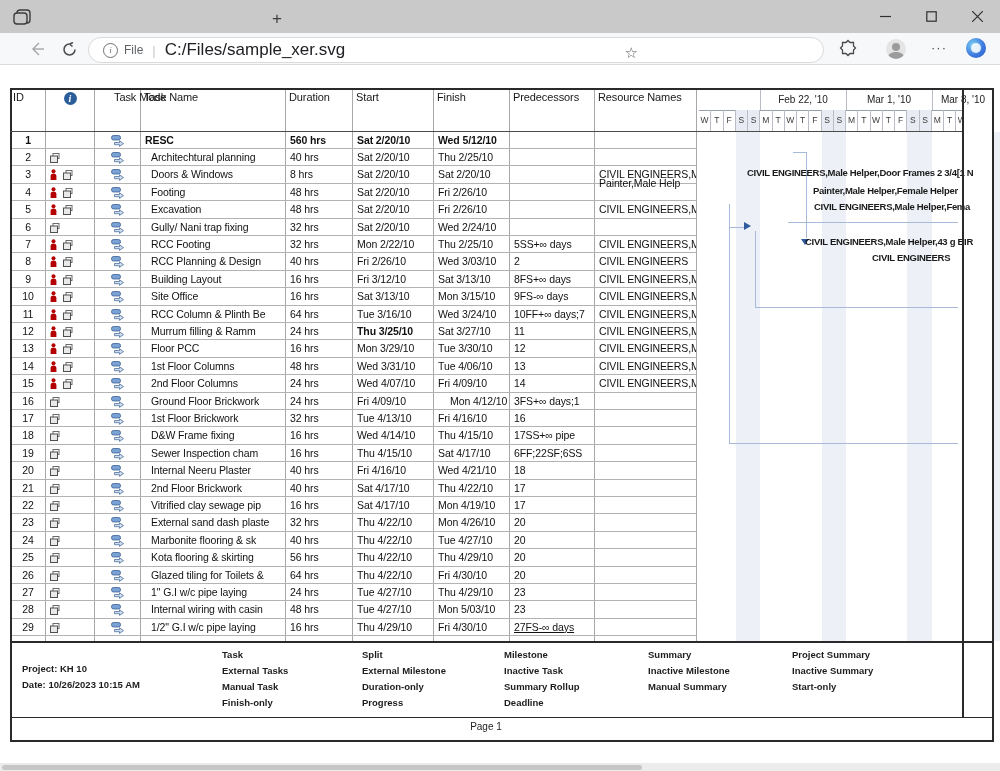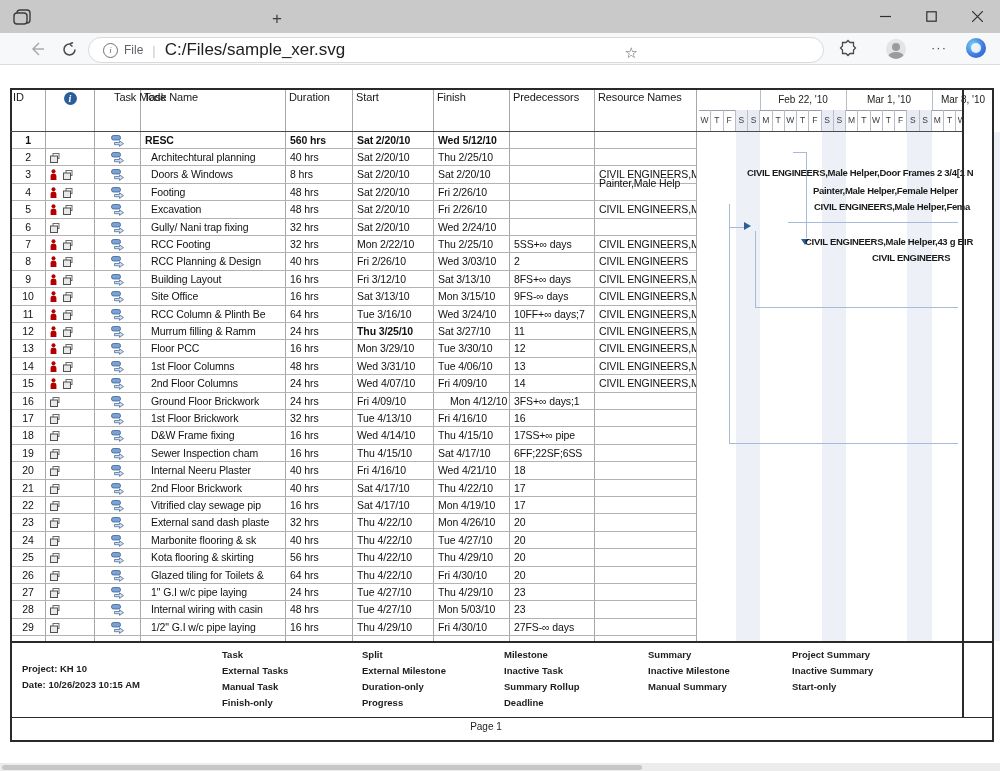--- a/index.html
+++ b/index.html
@@ -658,21 +658,21 @@
             <rect x="0.5" y="3" width="7" height="6.5" fill="#e9e9e9" stroke="#4f4f4f"></rect>
           </svg></div>
         <div class="abs" style="left: 111px; top: 556.7px; width: 13.5px; height: 12px;"><svg width="13.5" height="12" viewBox="0 0 13.5 12">
             <rect x="0.5" y="0.5" width="9" height="4.5" rx="2" fill="#7ba2d6" stroke="#39608f" stroke-width="0.8"></rect>
             <path d="M3.5 7.5 h5 V5.8 l4 2.8 -4 2.8 V9.7 h-5 z" fill="#cfdded" stroke="#39608f" stroke-width="0.7"></path>
           </svg></div>
         <div class="cell" style="left: 151px; top: 553.7px; width: 134px; height: 17.4px; line-height: 17.4px;">1/2" G.I w/c pipe laying</div>
         <div class="cell" style="left: 290px; top: 553.7px; width: 62px; height: 17.4px; line-height: 17.4px;">16 hrs</div>
         <div class="cell" style="left: 357px; top: 553.7px; width: 76px; height: 17.4px; line-height: 17.4px;">Thu 4/29/10</div>
         <div class="cell" style="left: 438px; top: 553.7px; width: 71px; height: 17.4px; line-height: 17.4px;">Fri 4/30/10</div>
-        <div class="cell" style="left: 514px; top: 553.7px; width: 80px; height: 17.4px; line-height: 17.4px;">27FS-∞ days</div>
+        <div class="cell" style="left: 514px; top: 553.7px; width: 80px; height: 17.4px; line-height: 17.4px; text-decoration: underline;">27FS-∞ days</div>
         <div class="cell" style="left: 599px; top: 553.7px; width: 97px; height: 17.4px; line-height: 17.4px;"></div>
         <div class="weeklabel abs" style="left: 758px; top: 29px; width: 90px; text-align: center;">Feb 22, '10</div>
         <div class="weeklabel abs" style="left: 844px; top: 29px; width: 90px; text-align: center;">Mar 1, '10</div>
         <div class="weeklabel abs" style="left: 918px; top: 29px; width: 90px; text-align: center;">Mar 8, '10</div>
         <div class="abs" style="left: 760.25px; top: 23px; width: 1px; height: 22px; background: rgb(185, 189, 198);"></div>
         <div class="abs" style="left: 846px; top: 23px; width: 1px; height: 22px; background: rgb(185, 189, 198);"></div>
         <div class="abs" style="left: 931.75px; top: 23px; width: 1px; height: 22px; background: rgb(185, 189, 198);"></div>
         <div class="abs" style="left: 699px; top: 45px; width: 263px; height: 1px; background: rgb(154, 160, 170);"></div>
         <div class="abs" style="left: 699px; top: 45px; width: 263px; height: 21.5px; overflow: hidden;">
           <div class="dayletter" style="position: absolute; left: 0px; top: 0px; width: 12.25px; height: 21.5px; line-height: 21.5px; border-right: 1px solid rgb(185, 189, 198); box-sizing: border-box; background: transparent;">W</div>

